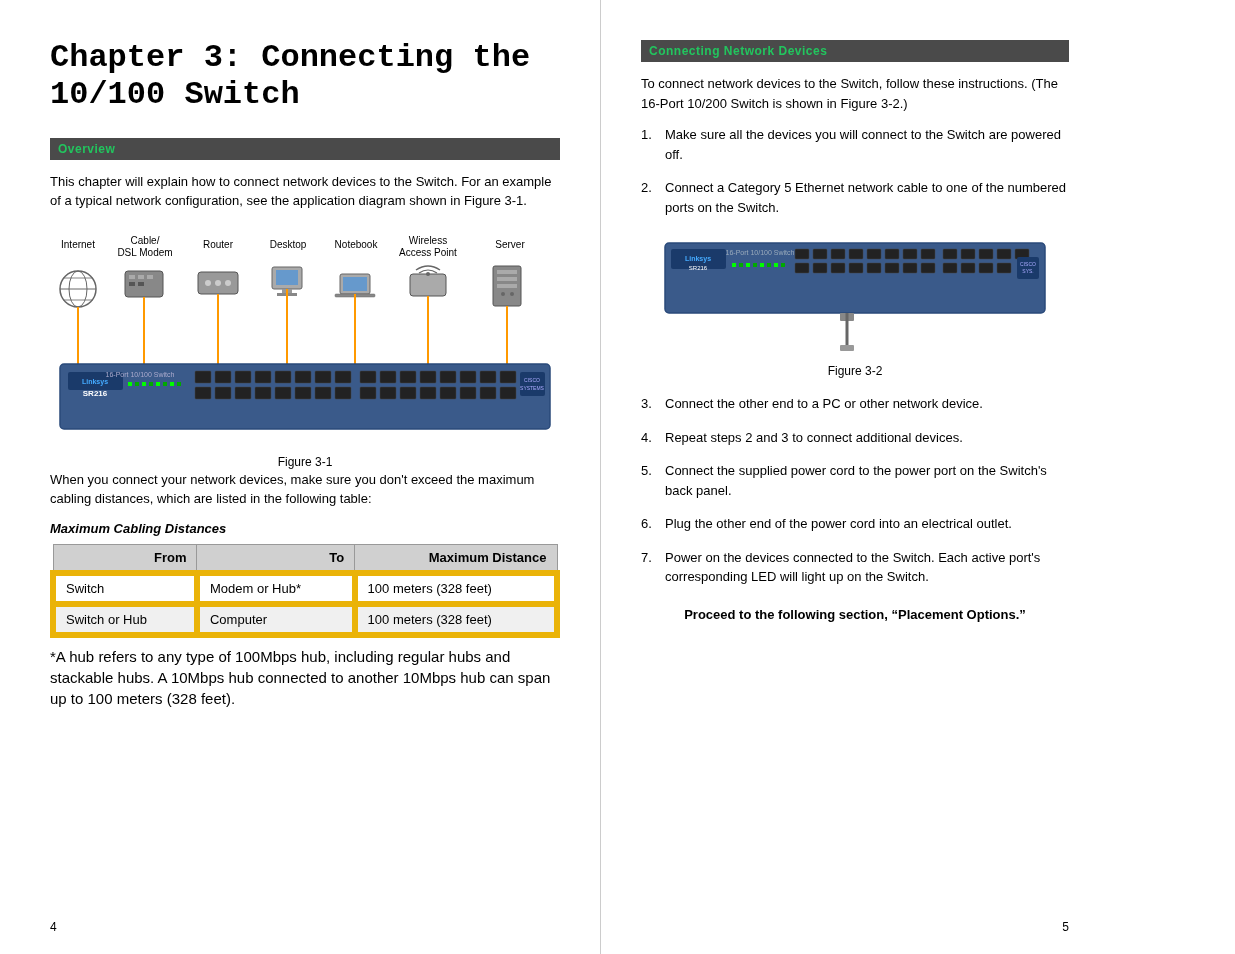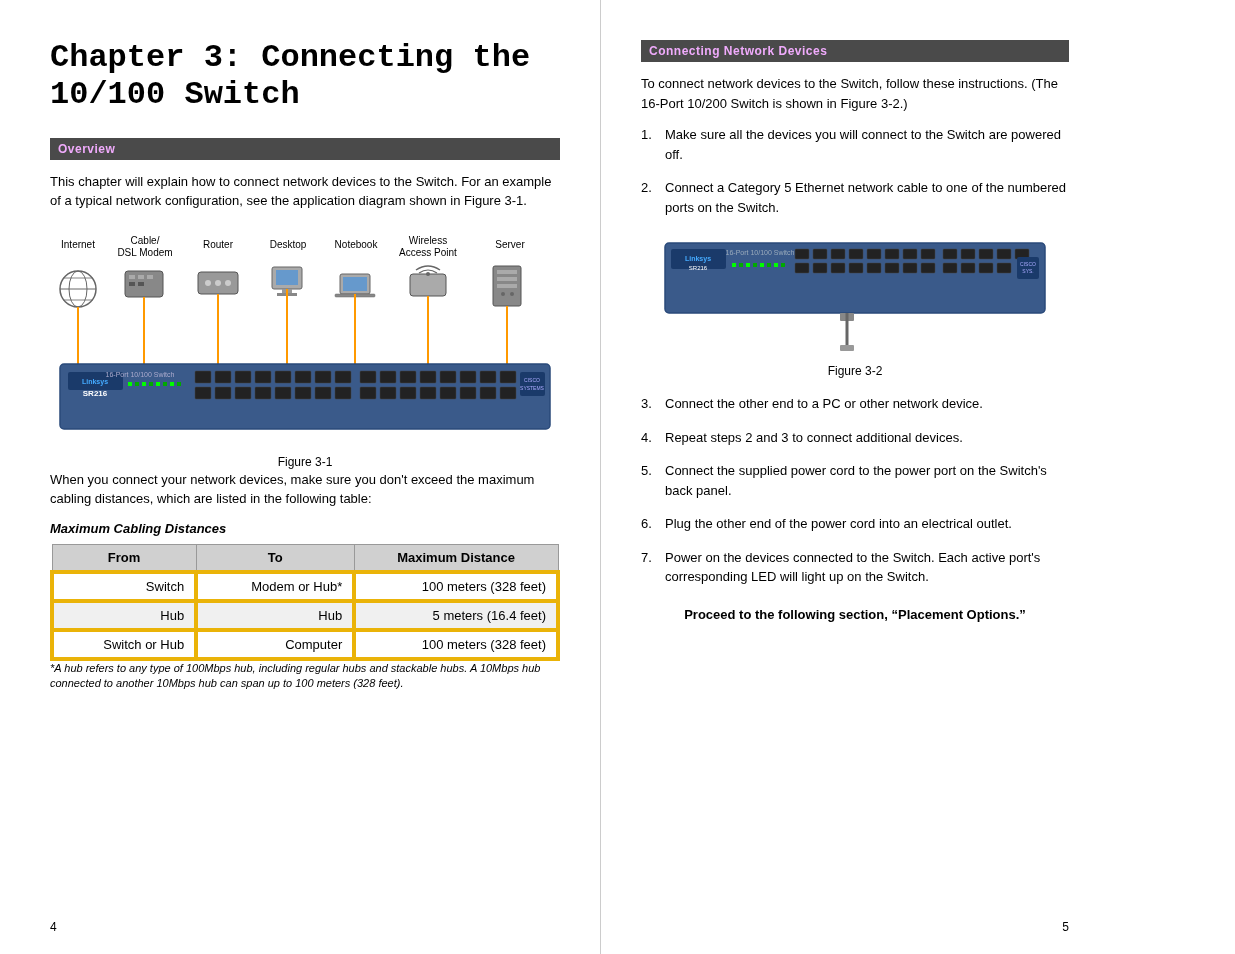--- a/index.html
+++ b/index.html
@@ -30,21 +30,21 @@
     .chapter-title {
       font-family: 'Courier New', monospace;
       font-size: 32px;
       font-weight: bold;
       line-height: 1.15;
       margin-bottom: 24px;
       color: #000;
     }
     .section-header {
       background: #4a4a4a;
-      color: #f0abfc;
+      color: #22c55e;
       font-weight: bold;
       font-size: 12px;
       padding: 4px 8px;
       margin-bottom: 12px;
       letter-spacing: 0.5px;
     }
     .overview-text {
       font-size: 13px;
       line-height: 1.5;
       margin-bottom: 23px;
@@ -73,33 +73,33 @@
     table.cabling-table {
       width: 100%;
       border-collapse: collapse;
       font-size: 13px;
     }
     table.cabling-table th {
       background: #d0d0d0;
       border: 1px solid #999;
       padding: 5px 10px;
       font-weight: bold;
-      text-align: center;
+      text-align: right;
     }
     table.cabling-table td {
-      border: 4px solid #eab308;
+      border: 6px solid #eab308;
       padding: 5px 10px;
-      text-align: right;
+      text-align: left;
     }
     table.cabling-table tr:nth-child(even) td {
       background: #f0f0f0;
     }
     .footnote {
-      font-size: 11px;
-      font-style: italic;
+      font-size: 15px;
+      margin-top: 8px;
       line-height: 1.4;
     }
     .page-number-left {
       position: absolute;
       bottom: 20px;
       left: 50px;
       font-size: 12px;
     }
     .page-number-right {
       position: absolute;
@@ -288,25 +288,20 @@
           <th>Maximum Distance</th>
         </tr>
       </thead>
       <tbody>
         <tr>
           <td>Switch</td>
           <td>Modem or Hub*</td>
           <td>100 meters (328 feet)</td>
         </tr>
         <tr>
-          <td>Hub</td>
-          <td>Hub</td>
-          <td>5 meters (16.4 feet)</td>
-        </tr>
-        <tr>
           <td>Switch or Hub</td>
           <td>Computer</td>
           <td>100 meters (328 feet)</td>
         </tr>
       </tbody>
     </table>
 
     <p class="footnote">*A hub refers to any type of 100Mbps hub, including regular hubs and stackable hubs. A 10Mbps hub connected to another 10Mbps hub can span up to 100 meters (328 feet).</p>
 
     <div class="page-number-left">4</div>

